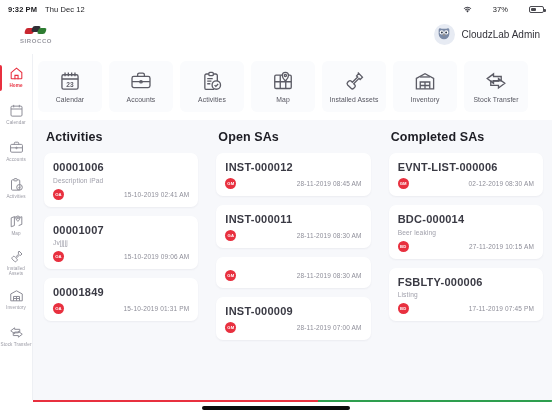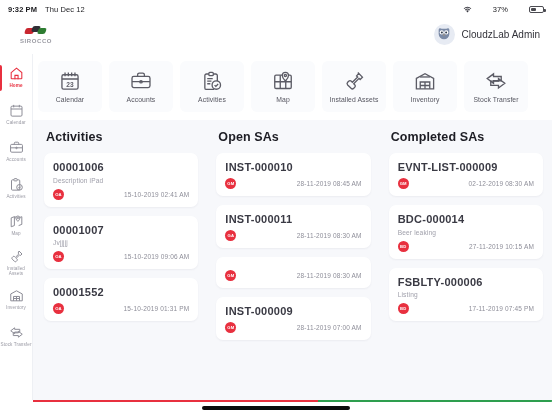--- a/index.html
+++ b/index.html
@@ -358,34 +358,34 @@
             </div>
             <div class="card">
               <div class="c-title">00001007</div>
               <div class="c-desc">Jvjjjjj</div>
               <div class="c-foot">
                 <span class="c-badge">OA</span>
                 <span class="c-date">15-10-2019 09:06 AM</span>
               </div>
             </div>
             <div class="card">
-              <div class="c-title">00001552</div>
+              <div class="c-title">00001849</div>
               <div class="c-foot">
                 <span class="c-badge">OA</span>
                 <span class="c-date">15-10-2019 01:31 PM</span>
               </div>
             </div>
           </div>
         </div>
 
         <div class="col">
           <div class="col-title">Open SAs</div>
           <div class="cards">
             <div class="card">
-              <div class="c-title">INST-000010</div>
+              <div class="c-title">INST-000012</div>
               <div class="c-foot">
                 <span class="c-badge">GM</span>
                 <span class="c-date">28-11-2019 08:45 AM</span>
               </div>
             </div>
             <div class="card">
               <div class="c-title">INST-000011</div>
               <div class="c-foot">
                 <span class="c-badge">GA</span>
                 <span class="c-date">28-11-2019 08:30 AM</span>
@@ -404,21 +404,21 @@
                 <span class="c-date">28-11-2019 07:00 AM</span>
               </div>
             </div>
           </div>
         </div>
 
         <div class="col">
           <div class="col-title">Completed SAs</div>
           <div class="cards">
             <div class="card">
-              <div class="c-title">EVNT-LIST-000009</div>
+              <div class="c-title">EVNT-LIST-000006</div>
               <div class="c-foot">
                 <span class="c-badge">GM</span>
                 <span class="c-date">02-12-2019 08:30 AM</span>
               </div>
             </div>
             <div class="card">
               <div class="c-title">BDC-000014</div>
               <div class="c-desc">Beer leaking</div>
               <div class="c-foot">
                 <span class="c-badge">BD</span>

